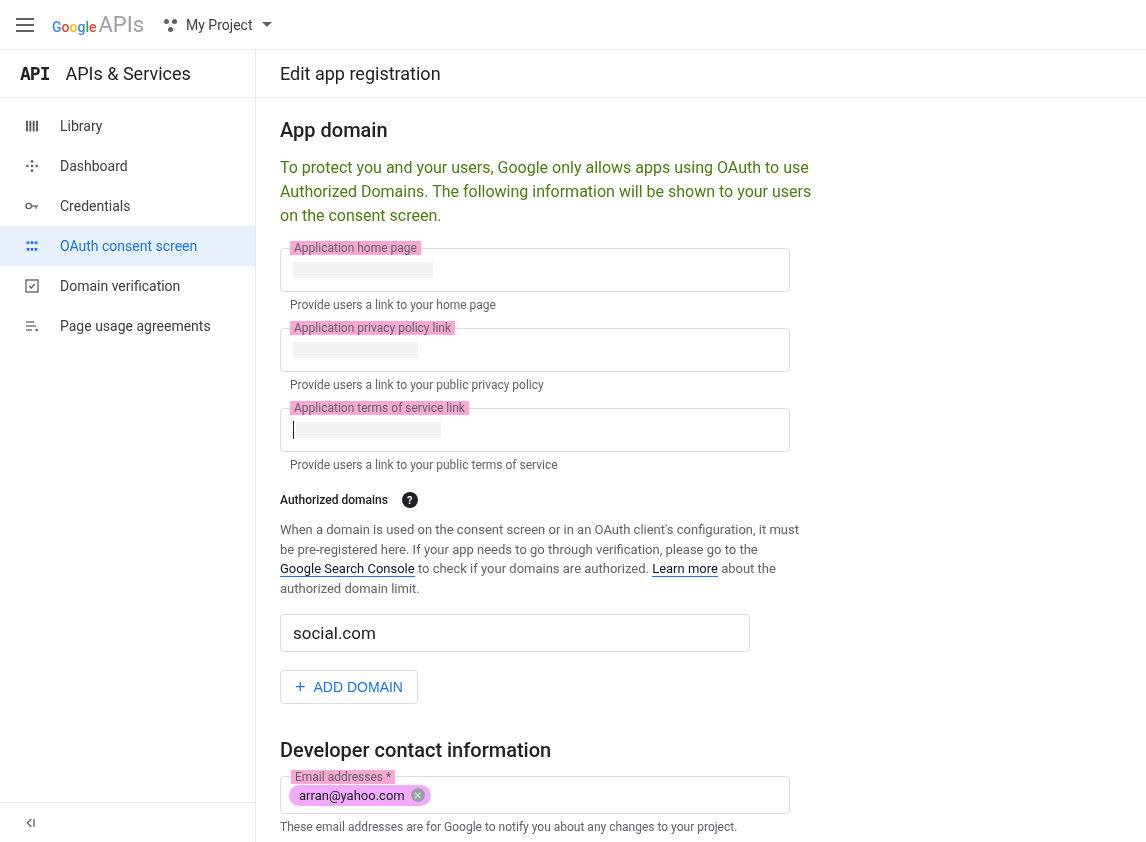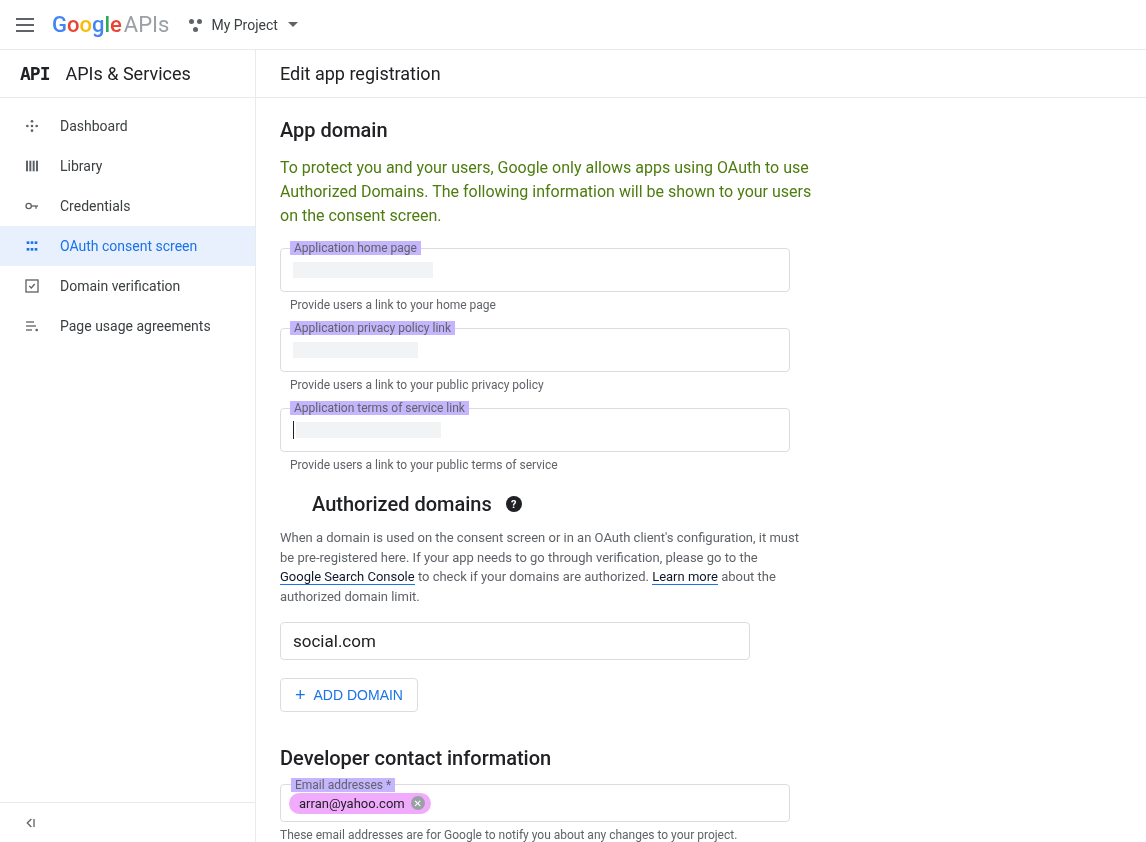--- a/index.html
+++ b/index.html
@@ -1,21 +1,21 @@
 <!DOCTYPE html>
 <html><head>
 <meta charset="utf-8">
 <style>
 * { box-sizing: border-box; margin: 0; padding: 0; }
 body { font-family: 'Roboto', 'Google Sans', Arial, sans-serif; color: #202124; background: #fff; }
 .topbar { height: 50px; display: flex; align-items: center; padding: 0 16px; border-bottom: 1px solid #e8eaed; }
 .hamburger { width: 18px; height: 14px; display: flex; flex-direction: column; justify-content: space-between; margin-right: 18px; cursor: pointer; }
 .hamburger div { height: 2px; background: #5f6368; }
 .logo { display: flex; align-items: baseline; margin-right: 18px; }
-.logo-g { font-size: 22px; font-weight: 500; }
+.logo-g { font-size: 14px; font-weight: 500; }
 .g-b { color: #4285f4; } .g-r { color: #ea4335; } .g-y { color: #fbbc05; } .g-g { color: #34a853; }
 .logo-apis { font-size: 22px; color: #9aa0a6; margin-left: 2px; font-weight: 400; }
 .project-picker { display: flex; align-items: center; cursor: pointer; font-size: 14px; color: #3c4043; }
 .project-picker .dots { width: 16px; height: 16px; margin-right: 8px; position: relative; }
 .project-picker .dots::before, .project-picker .dots::after { content: ''; position: absolute; width: 5px; height: 5px; background: #5f6368; border-radius: 50%; }
 .project-picker .dots::before { top: 2px; left: 2px; box-shadow: 8px 0 0 #5f6368; }
 .project-picker .dots::after { top: 10px; left: 6px; }
 .caret-down { width: 0; height: 0; border-left: 5px solid transparent; border-right: 5px solid transparent; border-top: 5px solid #5f6368; margin-left: 10px; }
 .layout { display: flex; height: calc(100vh - 50px); }
 .sidebar { width: 256px; border-right: 1px solid #e8eaed; flex-shrink: 0; display:flex; flex-direction:column; }
@@ -28,26 +28,26 @@
 .nav-item .icon svg { fill: #5f6368; }
 .nav-item.active .icon svg { fill: #1a73e8; }
 .collapse-btn { height:40px; display:flex; align-items:center; padding:0 22px; border-top:1px solid #e8eaed; cursor:pointer;}
 .main { flex: 1; overflow-y: auto; padding-bottom:40px;}
 .main-header { height: 48px; display: flex; align-items: center; padding: 0 24px; border-bottom: 1px solid #e8eaed; font-size: 18px; }
 .content { padding: 16px 24px; max-width: 820px; }
 h2.section { font-size: 20px; font-weight: 500; margin-bottom: 14px; margin-top:4px;}
 .para { font-size: 16px; line-height: 1.5; color: #4d7c0f; margin-bottom: 20px; max-width:540px;}
 .field { position: relative; margin-bottom: 4px; }
 .field-box { border: 1px solid #dadce0; border-radius: 4px; height: 44px; display:flex; align-items:center; padding: 0 12px; max-width:510px;}
-.field-label { position: absolute; top: -7px; left: 10px; background: #c4b5fd; padding: 0 4px; font-size: 12px; color: #5f6368; text-align: right; }
+.field-label { position: absolute; top: -7px; left: 10px; background: #f9a8d4; padding: 0 4px; font-size: 12px; color: #5f6368; text-align: right; }
 .field-cursor { border-left: 1px solid #202124; height: 18px; }
 .redacted { background: #f1f3f4; height: 16px; width: 140px; }
 .helper { font-size: 12px; color: #5f6368; margin: 6px 0 16px 10px; }
 .auth-head { display: flex; align-items: center; margin-top: 20px; margin-bottom: 12px;}
-.auth-head h3 { font-size: 20px; font-weight: 500; margin-right: 14px; margin-left: 32px; }
+.auth-head h3 { font-size: 12px; font-weight: 500; margin-right: 14px; }
 .help-icon { width: 16px; height: 16px; background: #202124; color: #fff; border-radius: 50%; font-size: 11px; font-weight:700; display:flex; align-items:center; justify-content:center; cursor:pointer;}
 .small-para { font-size: 13px; color: #5f6368; line-height: 1.5; margin-bottom: 16px; max-width:520px;}
 .small-para a { color: #0f172a; text-decoration: none; border-bottom: 1px solid #1a73e8;}
 .domain-box { border: 1px solid #dadce0; border-radius: 4px; height: 38px; padding: 0 12px; display:flex; align-items:center; font-size:17px; max-width:470px; margin-bottom: 18px;}
 .add-btn { display: inline-flex; align-items:center; border: 1px solid #dadce0; border-radius: 4px; height: 34px; padding: 0 14px; font-size: 14px; font-weight: 500; color: #1a73e8; cursor:pointer; background:#fff;}
 .add-btn .plus { font-size: 18px; margin-right: 8px; line-height:1;}
 .dev-section { margin-top: 34px; }
 .dev-section h2 { font-size: 20px; font-weight: 500; margin-bottom: 14px;}
 .email-box { border: 1px solid #dadce0; border-radius: 4px; min-height: 38px; padding: 4px 8px; display:flex; align-items:center; max-width:510px; position:relative;}
 .email-box .field-label { top:-7px;}
@@ -77,39 +77,39 @@
 <div class="layout">
   <div class="sidebar">
     <div class="sidebar-header">
       <span class="api-badge">API</span>
       <span>APIs &amp; Services</span>
     </div>
     <div class="nav">
       <div class="nav-item">
         <span class="icon">
             <svg width="16" height="16" viewBox="0 0 24 24">
+              <rect x="3" y="4" width="3" height="16"></rect>
+              <rect x="8" y="4" width="3" height="16"></rect>
+              <rect x="13" y="4" width="3" height="16"></rect>
+              <rect x="18" y="4" width="3" height="16"></rect>
+            </svg>
+          </span>
+        <span>Library</span>
+      </div>
+      <div class="nav-item">
+        <span class="icon">
+            <svg width="16" height="16" viewBox="0 0 24 24">
               <circle cx="12" cy="12" r="2"></circle>
               <circle cx="5" cy="12" r="2"></circle>
               <circle cx="19" cy="12" r="2"></circle>
               <circle cx="12" cy="5" r="2"></circle>
               <circle cx="12" cy="19" r="2"></circle>
             </svg>
           </span>
         <span>Dashboard</span>
-      </div>
-      <div class="nav-item">
-        <span class="icon">
-            <svg width="16" height="16" viewBox="0 0 24 24">
-              <rect x="3" y="4" width="3" height="16"></rect>
-              <rect x="8" y="4" width="3" height="16"></rect>
-              <rect x="13" y="4" width="3" height="16"></rect>
-              <rect x="18" y="4" width="3" height="16"></rect>
-            </svg>
-          </span>
-        <span>Library</span>
       </div>
       <div class="nav-item">
         <span class="icon">
             <svg width="16" height="16" viewBox="0 0 24 24">
               <circle cx="7" cy="12" r="4" fill="none" stroke="#5f6368" stroke-width="2"></circle>
               <line x1="11" y1="12" x2="21" y2="12" stroke="#5f6368" stroke-width="2"></line>
               <line x1="18" y1="12" x2="18" y2="16" stroke="#5f6368" stroke-width="2"></line>
             </svg>
           </span>
         <span>Credentials</span>

